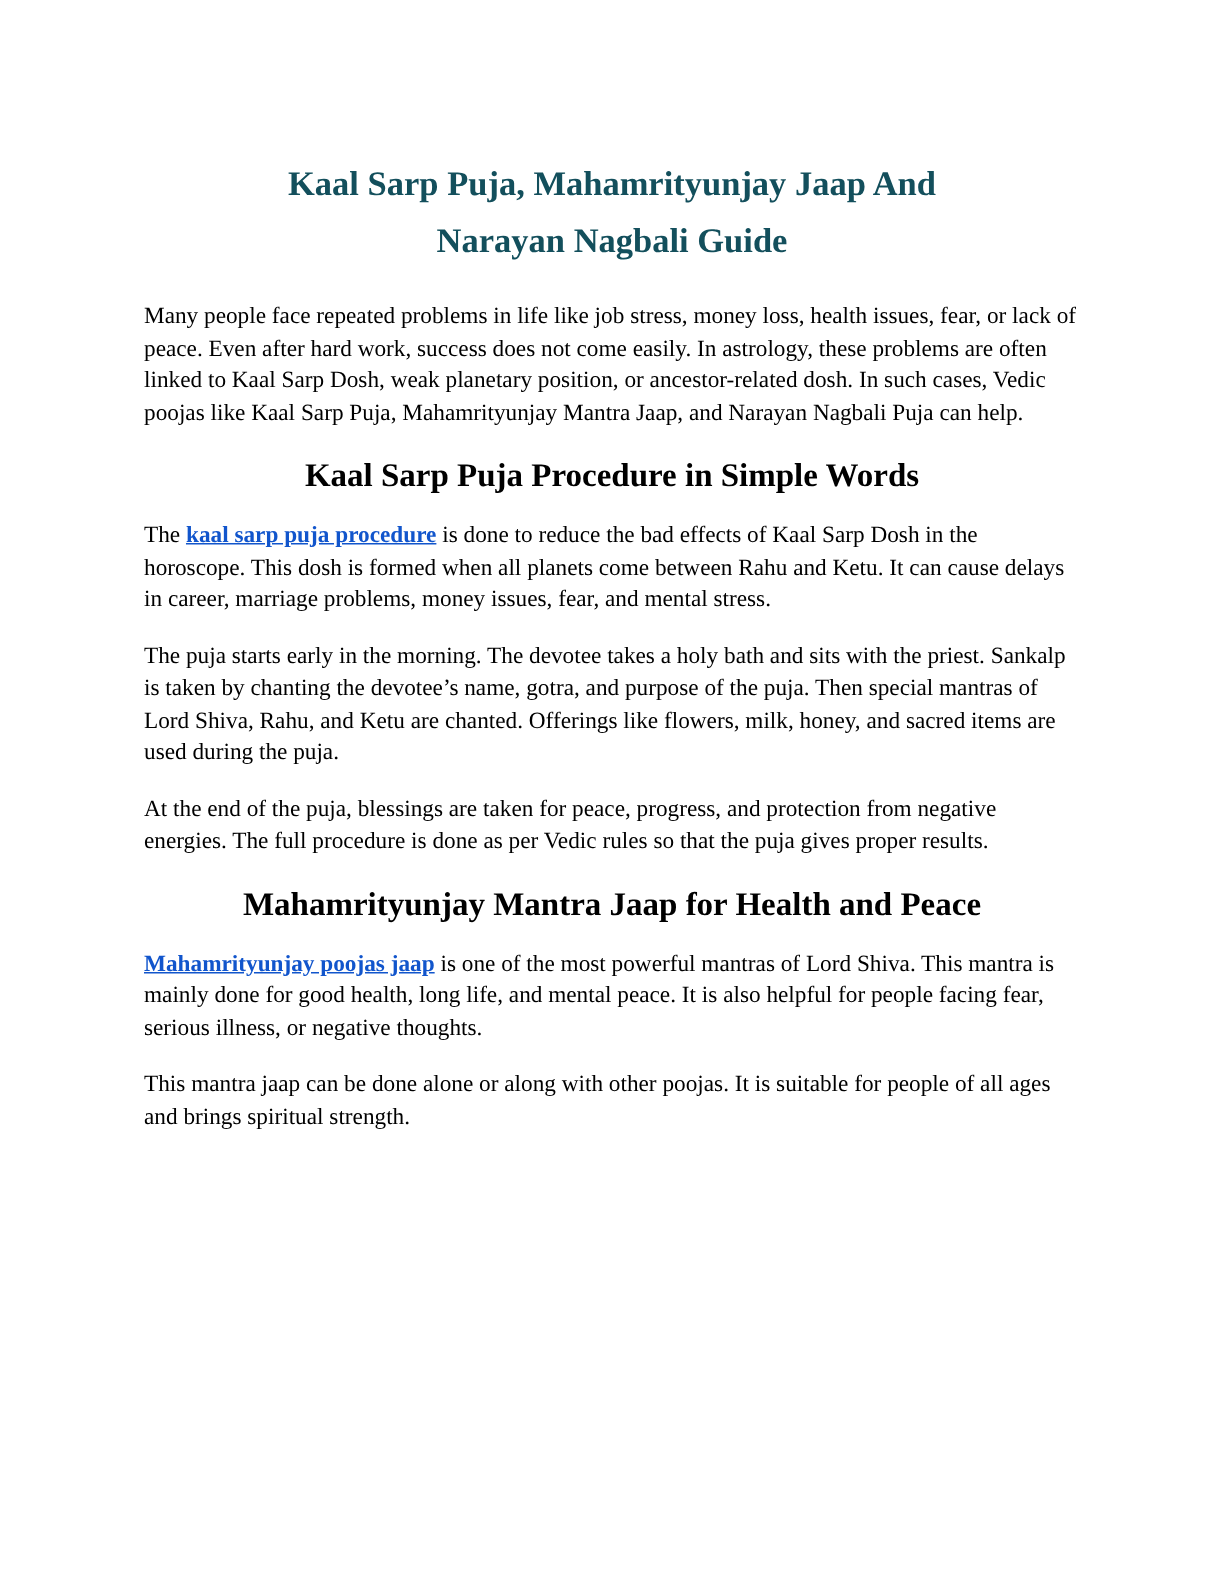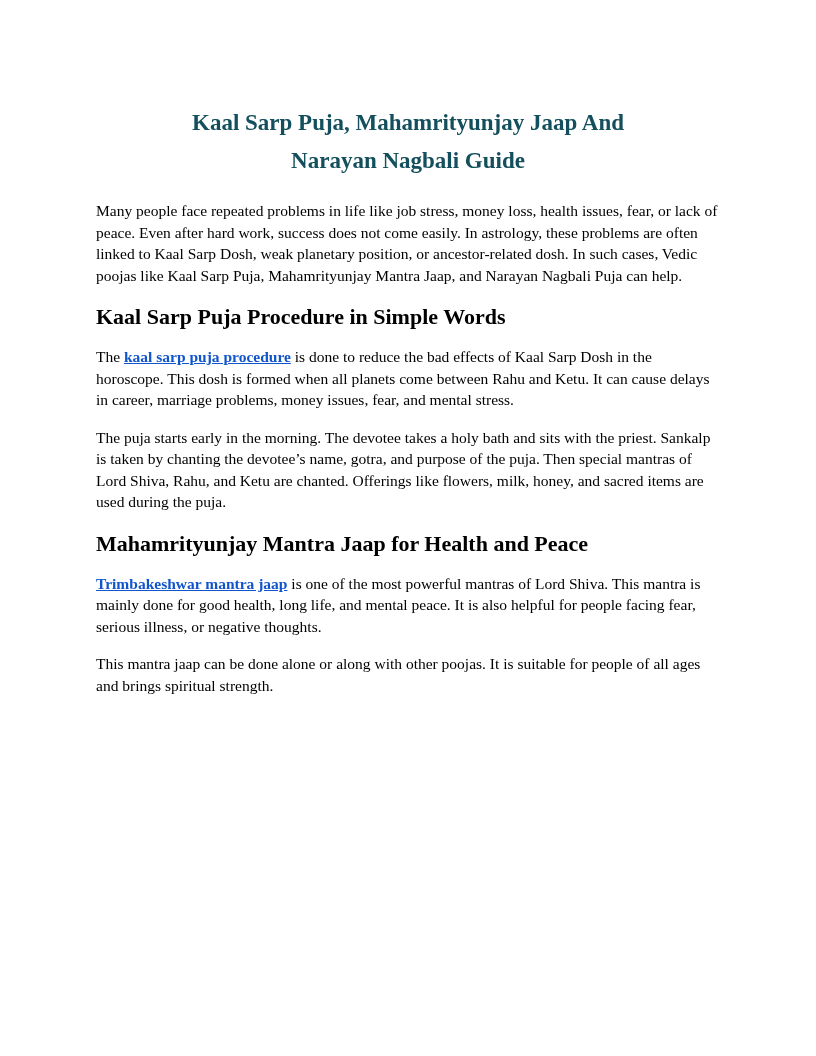--- a/index.html
+++ b/index.html
@@ -1,15 +1,15 @@
 <!DOCTYPE html>
 <html style="--title-color: #134f5c; --heading-color: #000000; --body-color: #000000; --link-color: #1155cc; --page-bg: #ffffff;"><head>
 <meta charset="utf-8">
 <style>
-  * { margin: 0; padding: 0; box-sizing: border-box; }
+  * { margin: 0; padding: 0; box-sizing: border-box; text-align: center; }
   html, body { background: #e8e8e8; }
   .page {
     width: 816px;
     height: 1056px;
     margin: 0 auto;
     background: var(--page-bg, #ffffff);
     padding: 104px 96px 60px 96px;
     font-family: "Liberation Serif", "DejaVu Serif", serif;
     color: var(--body-color, #000000);
     overflow: hidden;
@@ -54,21 +54,22 @@
 
   <p class="doc-p"><span>Many people face repeated problems in life like job stress, money loss, health issues, fear, or lack of peace. Even after hard work, success does not come easily. In astrology, these problems are often linked to Kaal Sarp Dosh, weak planetary position, or ancestor-related dosh. In such cases, Vedic poojas like Kaal Sarp Puja, Mahamrityunjay Mantra Jaap, and Narayan Nagbali Puja can help.</span></p>
 
 
   <h2 class="doc-h2">Kaal Sarp Puja Procedure in Simple Words</h2>
 
   <p class="doc-p"><span>The </span><a class="doc-link">kaal sarp puja procedure</a><span> is done to reduce the bad effects of Kaal Sarp Dosh in the horoscope. This dosh is formed when all planets come between Rahu and Ketu. It can cause delays in career, marriage problems, money issues, fear, and mental stress.</span></p>
 
   <p class="doc-p"><span>The puja starts early in the morning. The devotee takes a holy bath and sits with the priest. Sankalp is taken by chanting the devotee’s name, gotra, and purpose of the puja. Then special mantras of Lord Shiva, Rahu, and Ketu are chanted. Offerings like flowers, milk, honey, and sacred items are used during the puja.</span></p>
 
+  <p class="doc-p"><span>At the end of the puja, blessings are taken for peace, progress, and protection from negative energies. The full procedure is done as per Vedic rules so that the puja gives proper results.</span></p>
 
   <h2 class="doc-h2">Mahamrityunjay Mantra Jaap for Health and Peace</h2>
 
-  <p class="doc-p"><a class="doc-link">Trimbakeshwar mantra jaap</a><span> is one of the most powerful mantras of Lord Shiva. This mantra is mainly done for good health, long life, and mental peace. It is also helpful for people facing fear, serious illness, or negative thoughts.</span></p>
+  <p class="doc-p"><a class="doc-link">Mahamrityunjay poojas jaap</a><span> is one of the most powerful mantras of Lord Shiva. This mantra is mainly done for good health, long life, and mental peace. It is also helpful for people facing fear, serious illness, or negative thoughts.</span></p>
 
 
   <p class="doc-p"><span>This mantra jaap can be done alone or along with other poojas. It is suitable for people of all ages and brings spiritual strength.</span></p>
 
 </div>
 
 </body></html>

